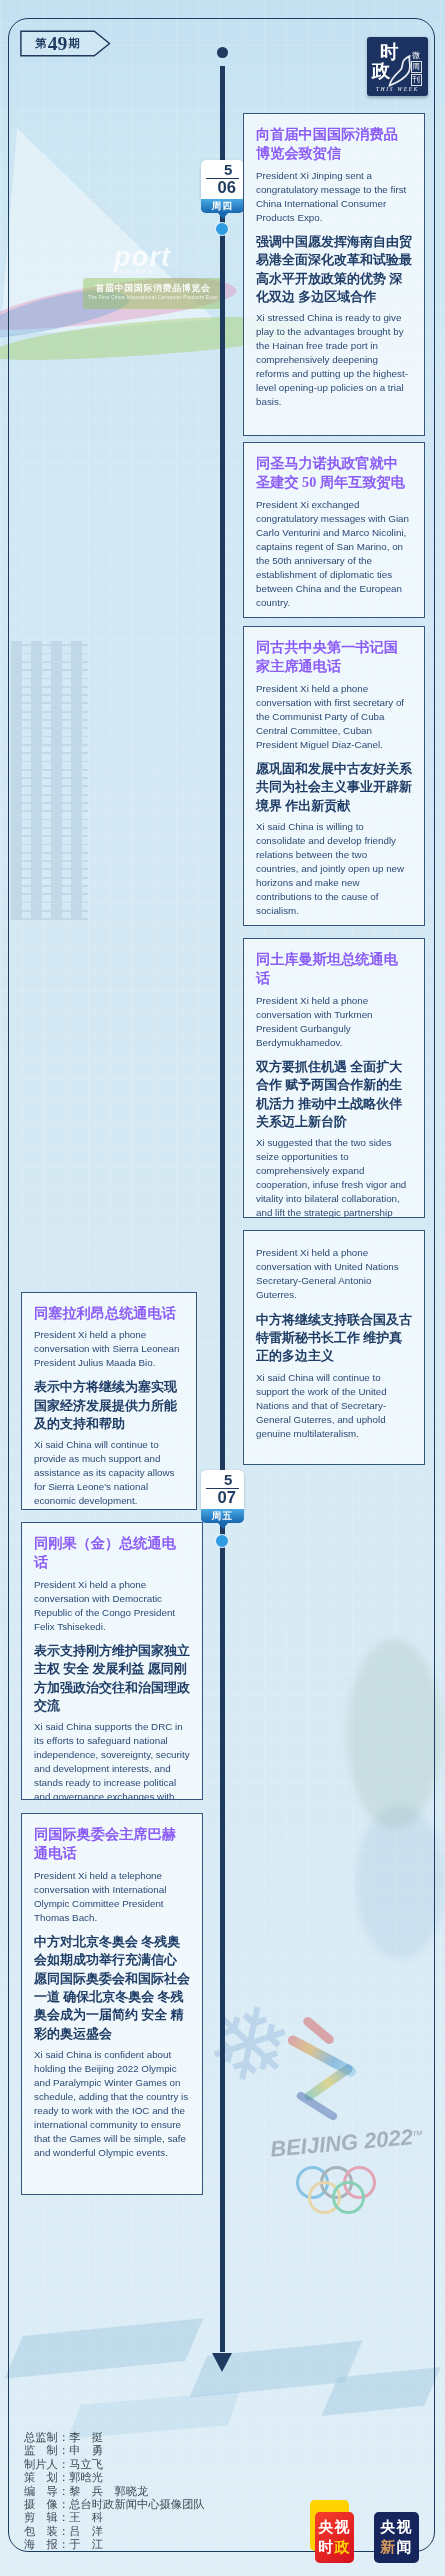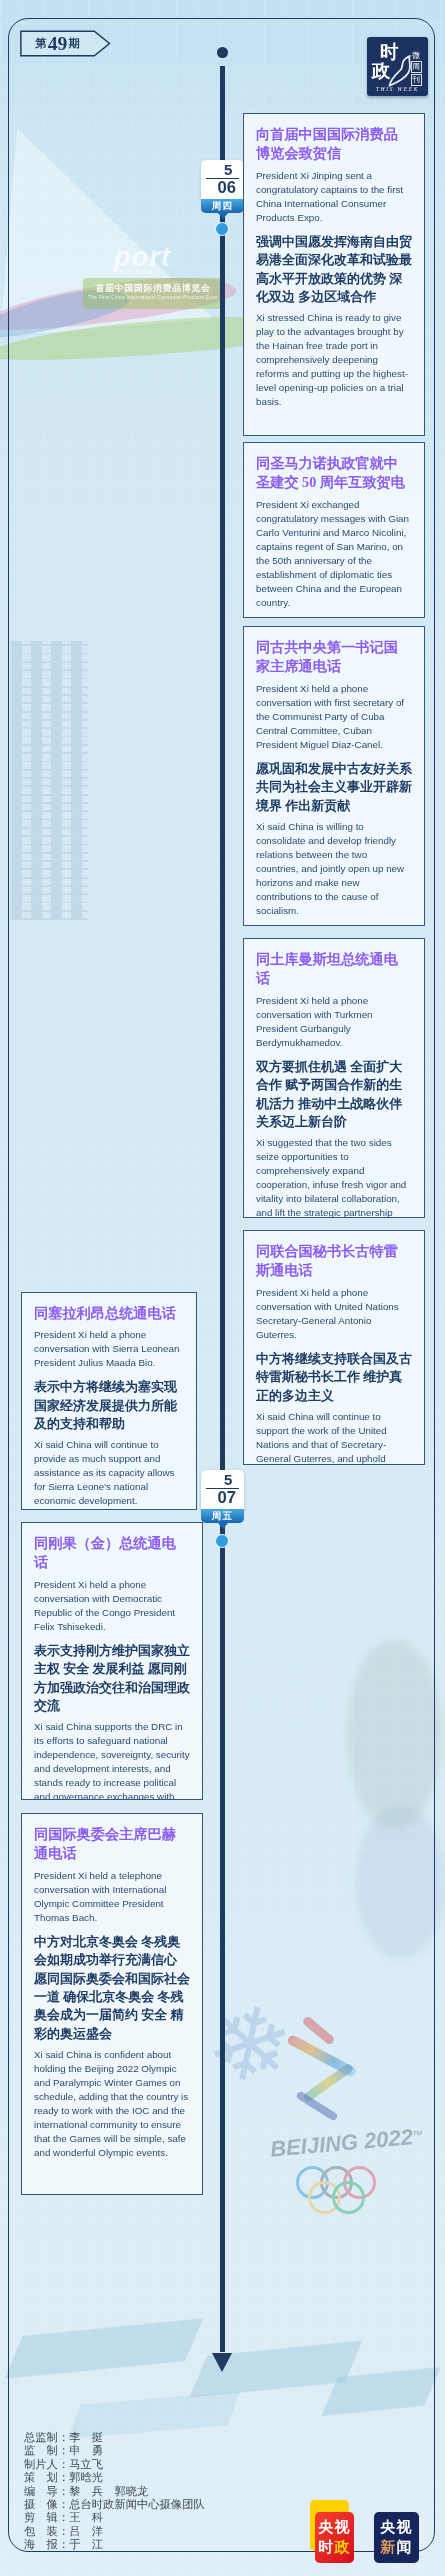--- a/index.html
+++ b/index.html
@@ -178,21 +178,21 @@
       <div class="mon">5</div>
       <div class="day">06</div>
     </div>
     <div class="band">周四</div>
     <div class="ptr"></div>
   </div>
   <div class="tl-node" style="top:222px"></div>
 
   <section class="card" style="left:243px;top:113px;width:182px;height:323px">
     <h2>向首届中国国际消费品博览会致贺信</h2>
-    <p class="en">President Xi Jinping sent a congratulatory captains to the first China International Consumer Products Expo.</p>
+    <p class="en">President Xi Jinping sent a congratulatory message to the first China International Consumer Products Expo.</p>
     <p class="zh2">强调中国愿发挥海南自由贸易港全面深化改革和试验最高水平开放政策的优势 深化双边 多边区域合作</p>
     <p class="en">Xi stressed China is ready to give play to the advantages brought by the Hainan free trade port in comprehensively deepening reforms and putting up the highest-level opening-up policies on a trial basis.</p>
   </section>
 
   <section class="card" style="left:243px;top:442px;width:182px;height:176px">
     <h2>同圣马力诺执政官就中圣建交 50 周年互致贺电</h2>
     <p class="en">President Xi exchanged congratulatory messages with Gian Carlo Venturini and Marco Nicolini, captains regent of San Marino, on the 50th anniversary of the establishment of diplomatic ties between China and the European country.</p>
   </section>
 
   <section class="card" style="left:243px;top:626px;width:182px;height:300px">
@@ -203,21 +203,20 @@
   </section>
 
   <section class="card" style="left:243px;top:938px;width:182px;height:280px">
     <h2>同土库曼斯坦总统通电话</h2>
     <p class="en">President Xi held a phone conversation with Turkmen President Gurbanguly Berdymukhamedov.</p>
     <p class="zh2">双方要抓住机遇 全面扩大合作 赋予两国合作新的生机活力 推动中土战略伙伴关系迈上新台阶</p>
     <p class="en">Xi suggested that the two sides seize opportunities to comprehensively expand cooperation, infuse fresh vigor and vitality into bilateral collaboration, and lift the strategic partnership between China and Turkmenistan to new levels.</p>
   </section>
 
   <section class="card" style="left:243px;top:1230px;width:182px;height:235px">
-    <h2>同联合国秘书长古特雷斯通电话</h2>
     <p class="en">President Xi held a phone conversation with United Nations Secretary-General Antonio Guterres.</p>
     <p class="zh2">中方将继续支持联合国及古特雷斯秘书长工作 维护真正的多边主义</p>
     <p class="en">Xi said China will continue to support the work of the United Nations and that of Secretary-General Guterres, and uphold genuine multilateralism.</p>
   </section>
 
   <section class="card" style="left:21px;top:1292px;width:176px;height:218px">
     <h2>同塞拉利昂总统通电话</h2>
     <p class="en">President Xi held a phone conversation with Sierra Leonean President Julius Maada Bio.</p>
     <p class="zh2">表示中方将继续为塞实现国家经济发展提供力所能及的支持和帮助</p>
     <p class="en">Xi said China will continue to provide as much support and assistance as its capacity allows for Sierra Leone's national economic development.</p>

